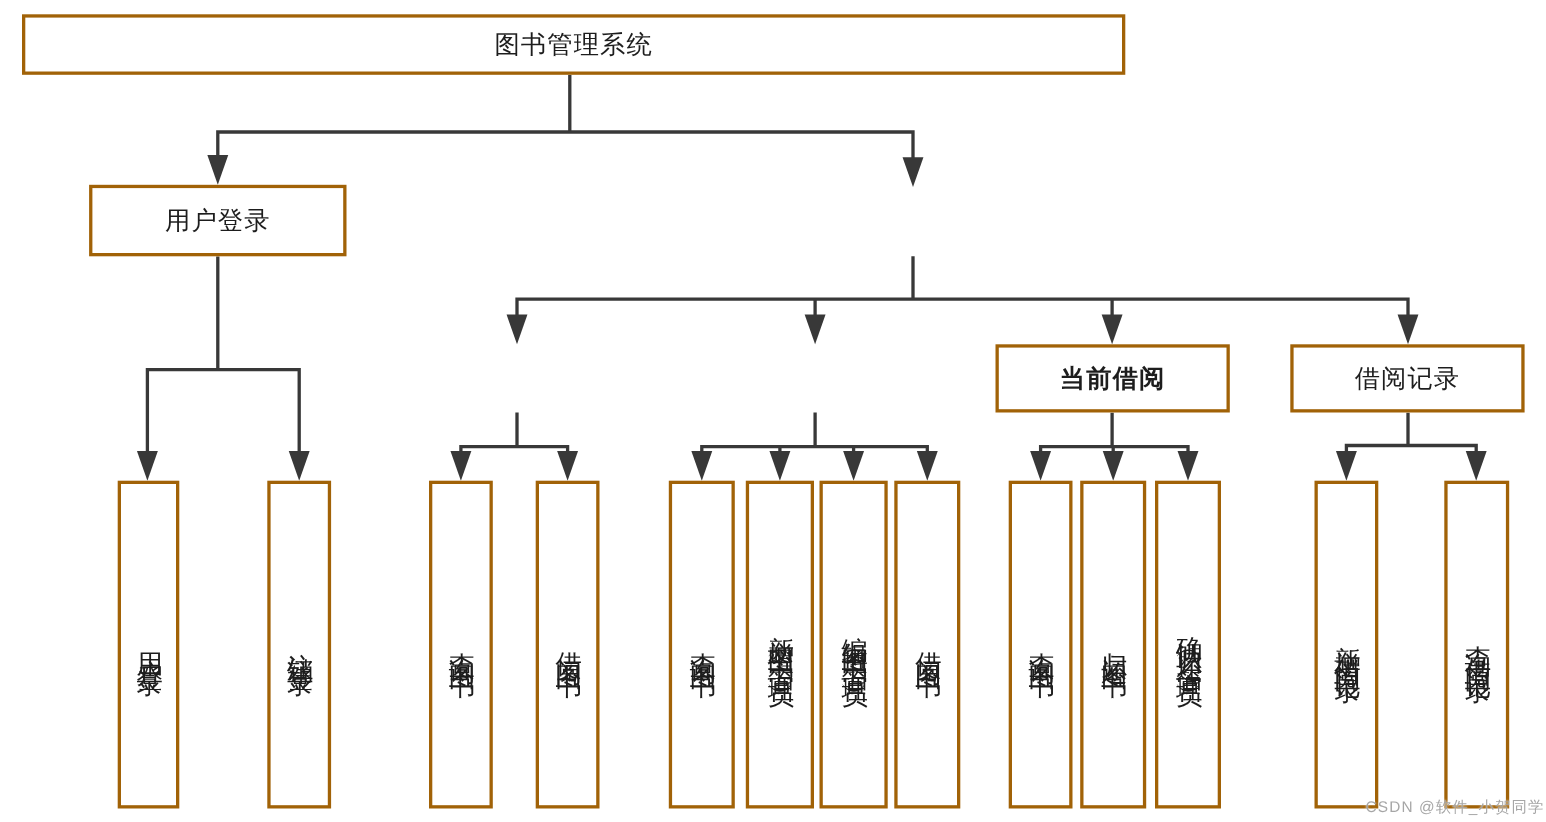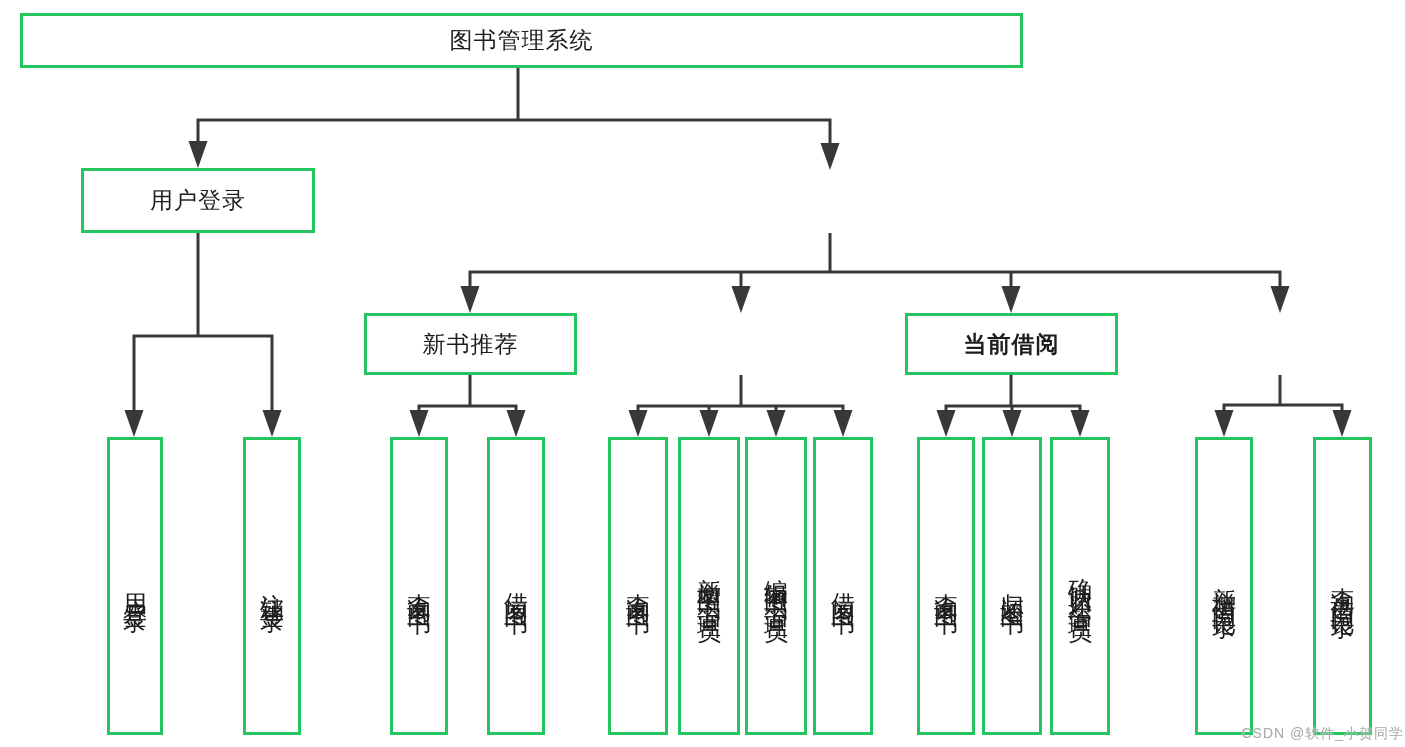--- a/index.html
+++ b/index.html
@@ -19,21 +19,21 @@
     position: absolute;
     left: 0; top: 0;
     width: 1405px;
     height: 747px;
     z-index: 1;
   }
   .node {
     position: absolute;
     box-sizing: border-box;
     background: #ffffff;
-    border: 3px solid #22c55e;
+    border: 3px solid #a16207;
     color: #1d1d1d;
     display: flex;
     align-items: center;
     justify-content: center;
     z-index: 2;
   }
   .hbox {
     font-size: 23px;
     letter-spacing: 1px;
     white-space: nowrap;
@@ -122,22 +122,22 @@
       <polygon points="1080,437 1070.5,410 1089.5,410"></polygon>
       <polygon points="1224,437 1214.5,410 1233.5,410"></polygon>
       <polygon points="1342,437 1332.5,410 1351.5,410"></polygon>
     </g>
   </svg>
 
   <div class="node hbox" id="n-root">图书管理系统</div>
 
   <div class="node hbox" id="n-user-login">用户登录</div>
 
-  <div class="node hbox" id="n-new-rec">新书推荐</div>
   <div class="node hbox" id="n-current">当前借阅</div>
+  <div class="node hbox" id="n-records">借阅记录</div>
 
   <div class="node vbox leaf" id="l-user-login">
     <span class="vtext">用户登录</span>
   </div>
   <div class="node vbox leaf" id="l-logout">
     <span class="vtext">注销登录</span>
   </div>
 
   <div class="node vbox leaf" id="l-query-1">
     <span class="vtext">查询图书</span>

